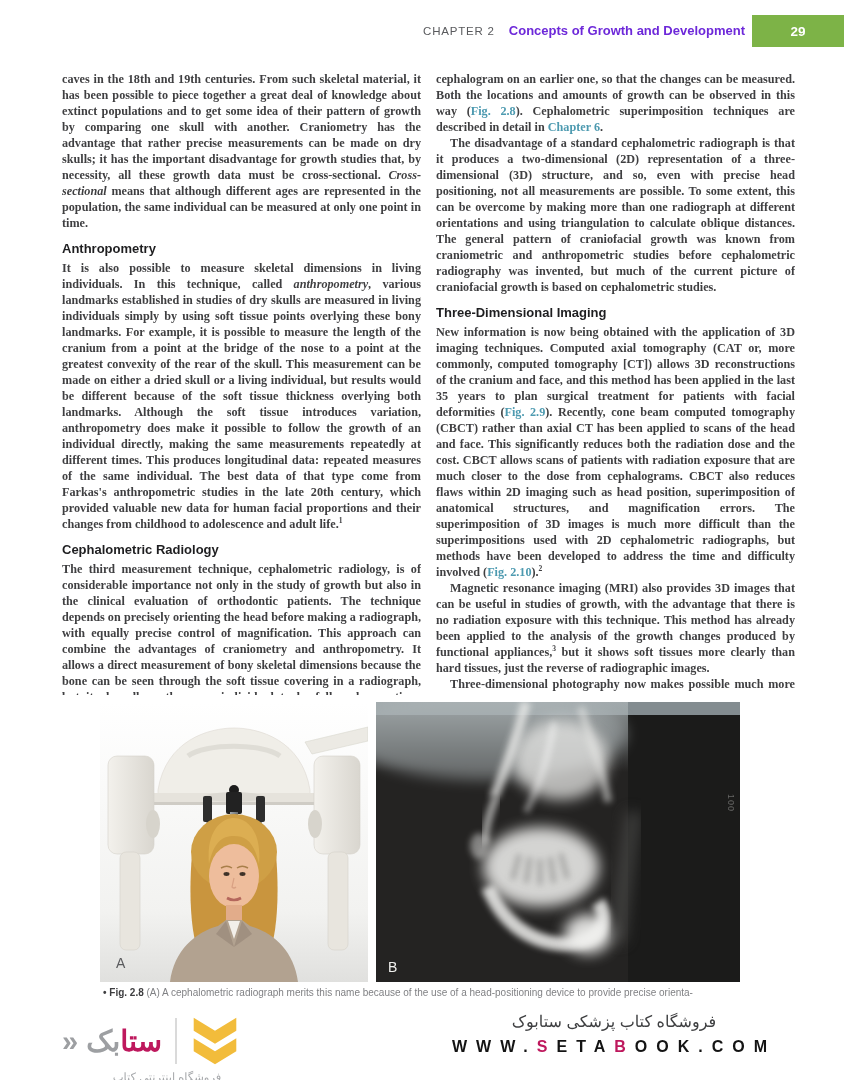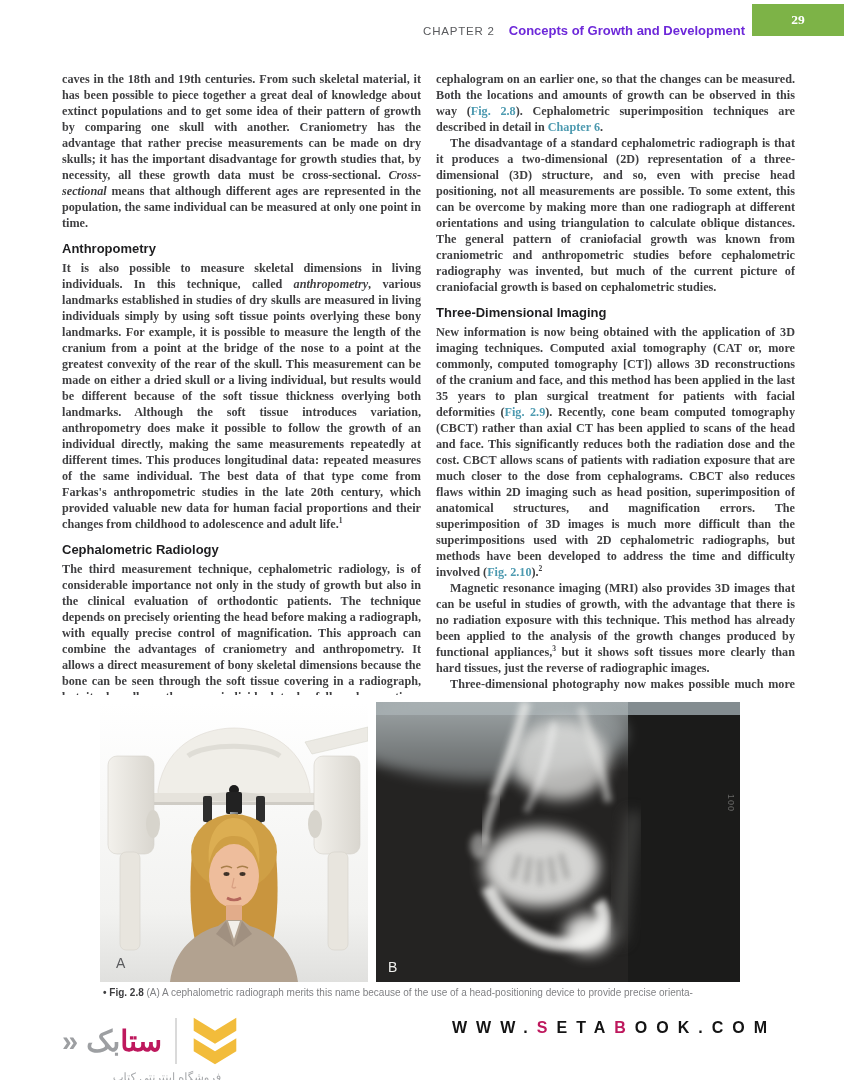--- a/index.html
+++ b/index.html
@@ -5,22 +5,22 @@
   html,body{margin:0;padding:0;}
   body{width:844px;height:1080px;position:relative;background:#ffffff;
        font-family:"Liberation Sans",sans-serif;overflow:hidden;}
   .page{position:absolute;inset:0;background:#fff;outline:1px solid #ececec;}
 
   
   .chapter-line{position:absolute;top:21px;left:0;width:745px;text-align:right;
                 white-space:nowrap;color:#3f4042;}
   .chapter-label{font-size:11.5px;letter-spacing:.8px;color:#595a5d;margin-right:14px;margin-left:28px;}
   .chapter-title{font-size:13px;color:#6d28d9;font-weight:bold;}
-  .page-num-box{position:absolute;left:752px;top:4px;width:92px;height:32px;
-                background:#7db347;display:flex;align-items:center;justify-content:center;font-family:Liberation Serif, serif;}
+  .page-num-box{position:absolute;left:752px;top:15px;width:92px;height:32px;
+                background:#7db347;display:flex;align-items:center;justify-content:center;}
   .page-num{color:#fff;font-weight:bold;font-size:13.5px;}
 
   
   .col{position:absolute;top:71px;width:359px;height:624px;overflow:hidden;
        font-family:"Liberation Serif",serif;font-size:12.2px;line-height:16px;
        color:#3f3f41;text-align:justify;}
   .col-left{left:62px;}
   .col-right{left:436px;}
   .col p{margin:0;font-weight:bold;}
   .col p.indent{text-indent:14px;}
@@ -197,17 +197,18 @@
         <div class="wordmark"><span class="seg-y">ستا</span><span class="seg-g">بک</span><span class="seg-g"> «</span></div>
         <div class="brand-divider"></div>
         <svg width="50" height="54" viewBox="0 0 54 58">
           <path d="M4,4 L27,18 L50,4 L50,18 L27,32 L4,18 Z" fill="#f2bc3b"></path>
           <path d="M4,26 L27,40 L50,26 L50,40 L27,54 L4,40 Z" fill="#f2bc3b"></path>
         </svg>
       </div>
       <div class="brand-tagline">فروشگاه اینترنتی کتاب</div>
     </div>
     <div class="footer-right">
+      <div class="store-line">فروشگاه کتاب پزشکی ستابوک</div>
       <div class="site-url"><span>WWW.</span><span class="seg-y">S</span><span>ETA</span><span class="seg-y">B</span><span>OOK.COM</span></div>
     </div>
   </div>
 
 </div>
 
 </body></html>

